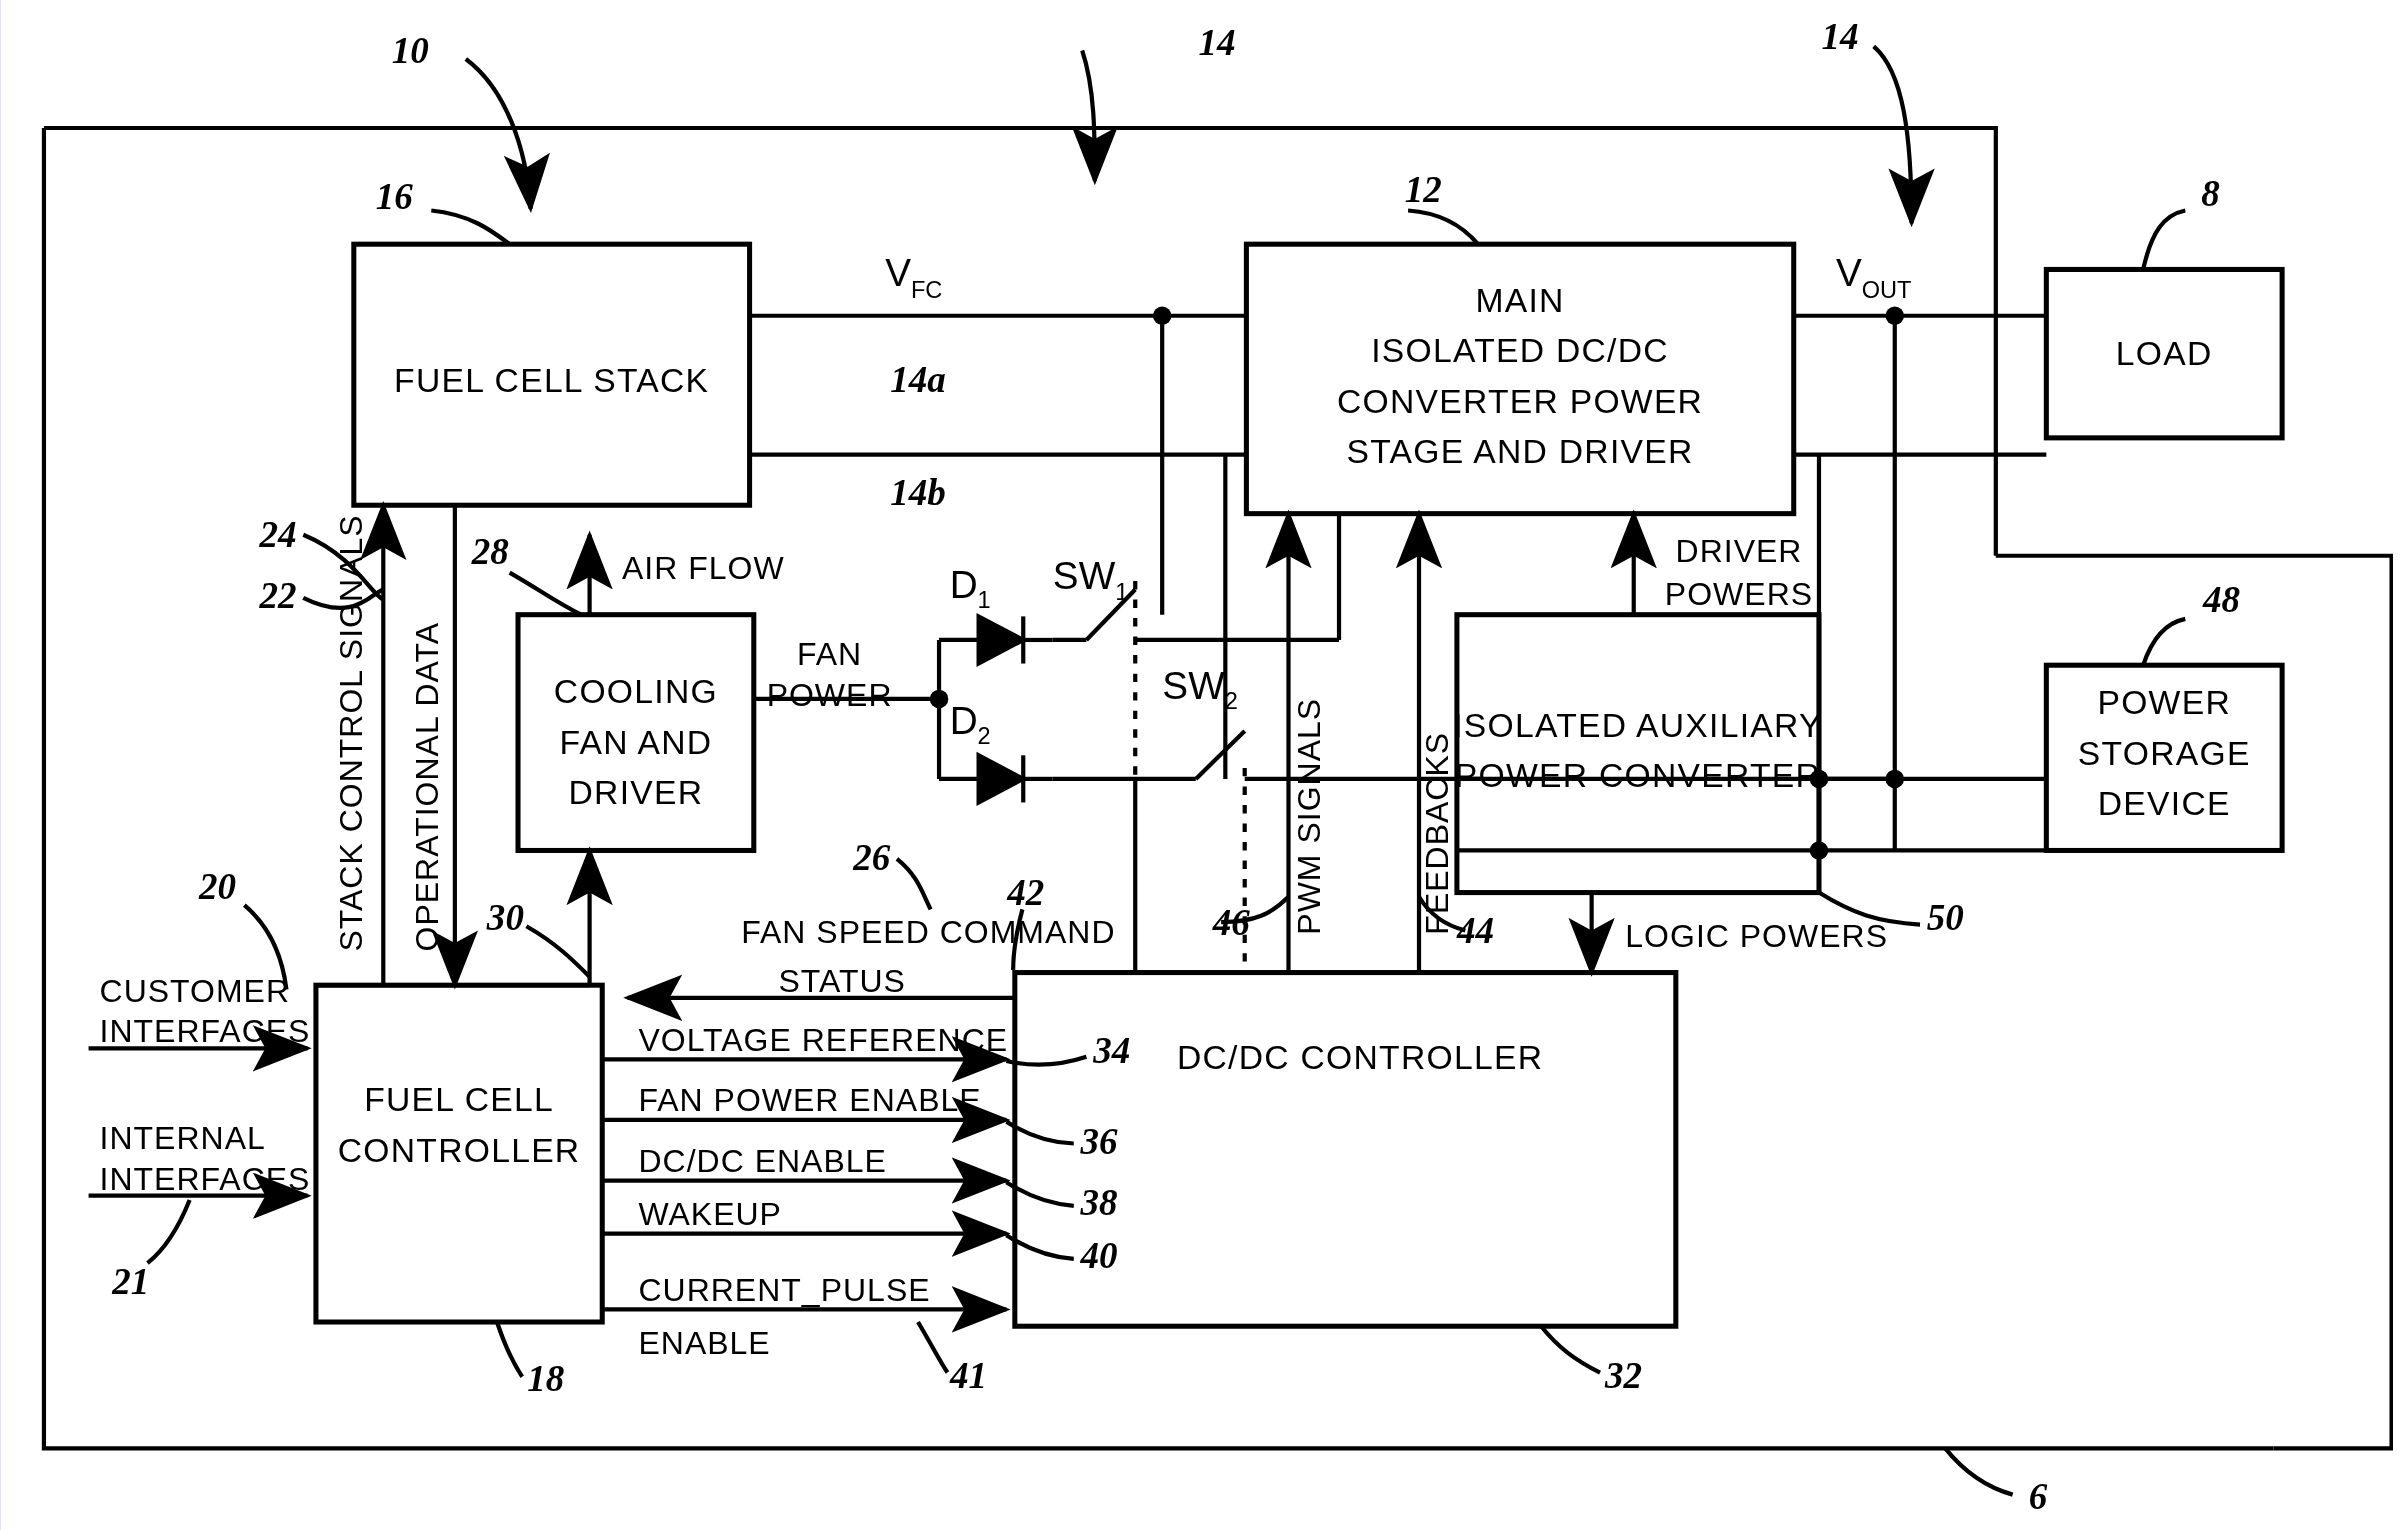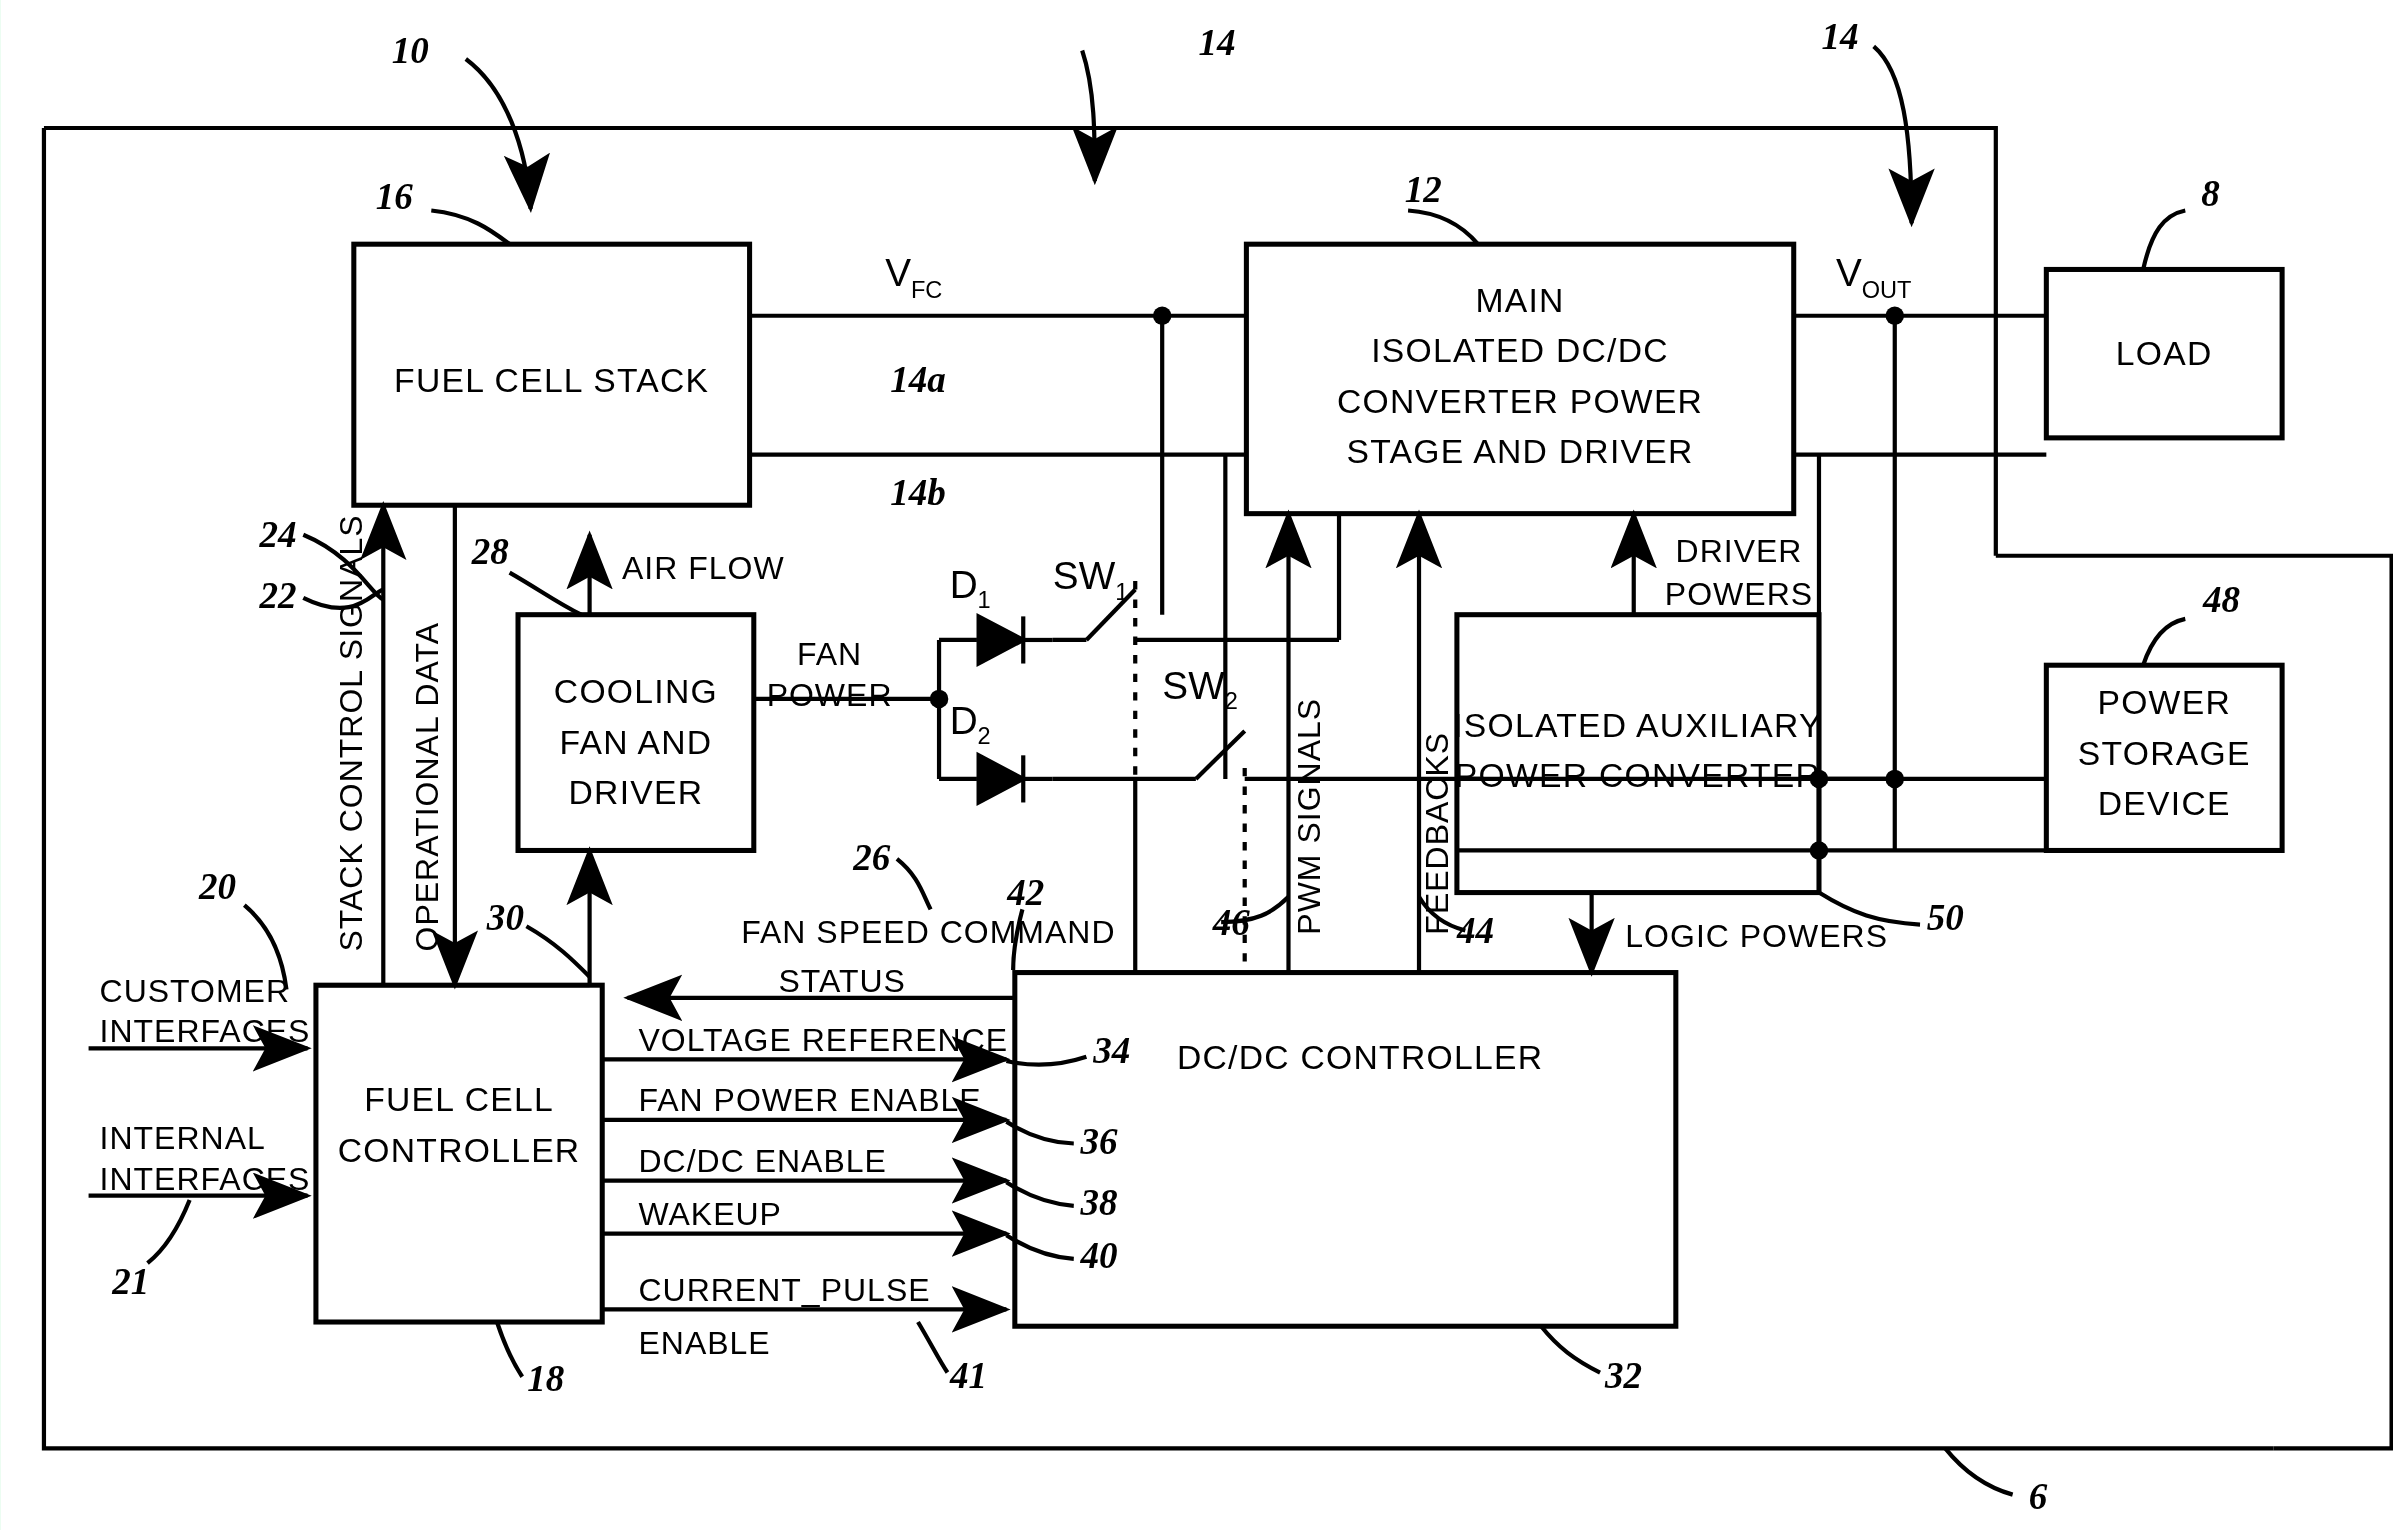--- a/index.html
+++ b/index.html
@@ -1,17 +1,17 @@
 <!DOCTYPE html>
 <html style="font-size:13.5px"><head>
 <meta charset="utf-8">
 <style>
   html,body{margin:0;padding:0;background:#fff;}
   body{font-family:"Liberation Sans",sans-serif;}
-  #root{position:relative;width:2393px;height:1530px;background:#86efac;overflow:hidden;}
+  #root{position:relative;width:2393px;height:1530px;background:#a21caf;overflow:hidden;}
   svg{display:block;}
   .blk{font-family:"Liberation Sans",sans-serif;font-size:40px;letter-spacing:1.5px;fill:#000;}
   .lbl{font-family:"Liberation Sans",sans-serif;font-size:38px;letter-spacing:1.2px;fill:#000;}
   .ref{font-family:"Liberation Serif",serif;font-style:italic;font-size:44px;fill:#000;font-weight:700;}
   .sub{font-size:28px;}
   .vbig{font-size:46px;}
 </style>
 </head>
 <body>
 

